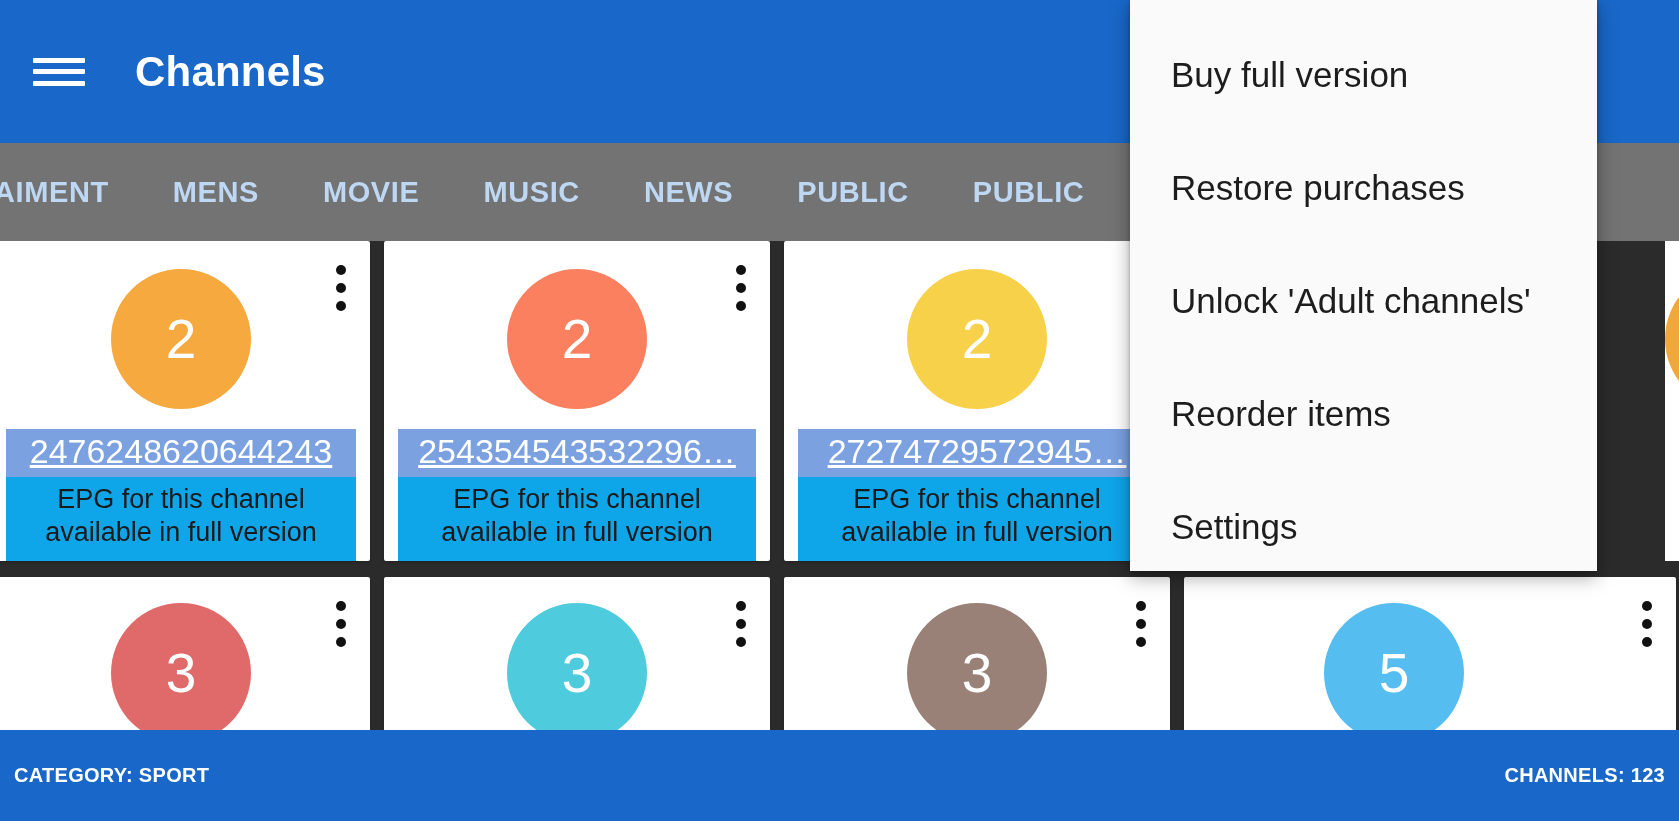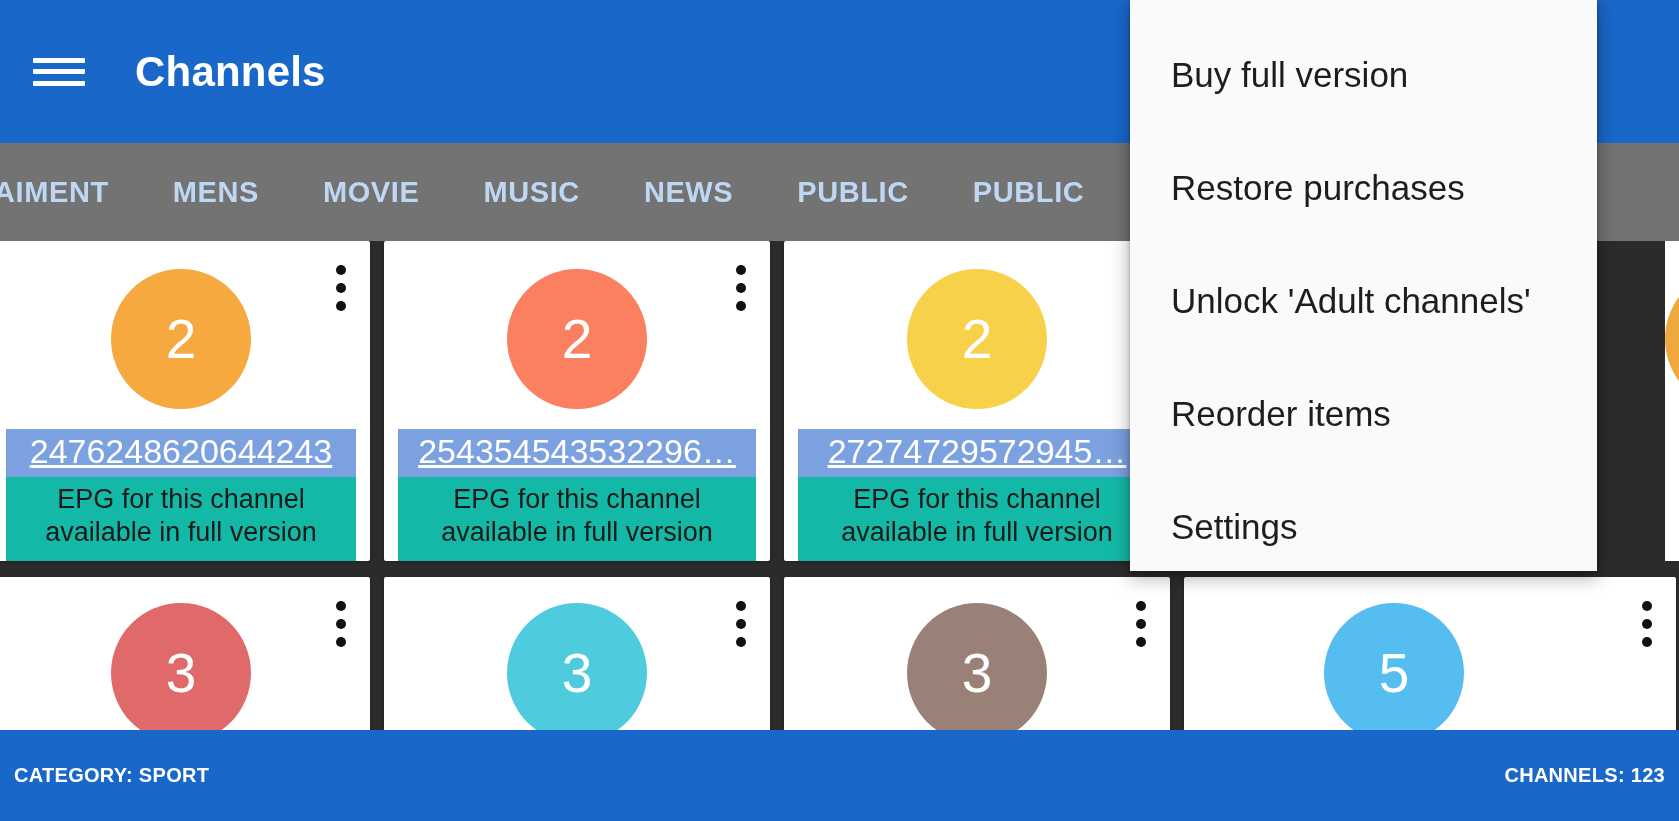--- a/index.html
+++ b/index.html
@@ -156,21 +156,21 @@
     text-align: center;
     padding: 3px 4px 6px 4px;
     white-space: nowrap;
     overflow: hidden;
     text-overflow: ellipsis;
     text-decoration: underline;
   }
 
   .card-epg {
     margin: 0 14px;
-    background: #14b8a6;
+    background: #0ea5e9;
     color: #1a1a1a;
     font-size: 27px;
     line-height: 1.22;
     text-align: center;
     padding: 6px 6px 12px 6px;
   }
 
   
   .card-sm .card-circle { margin-top: 26px; }
 

